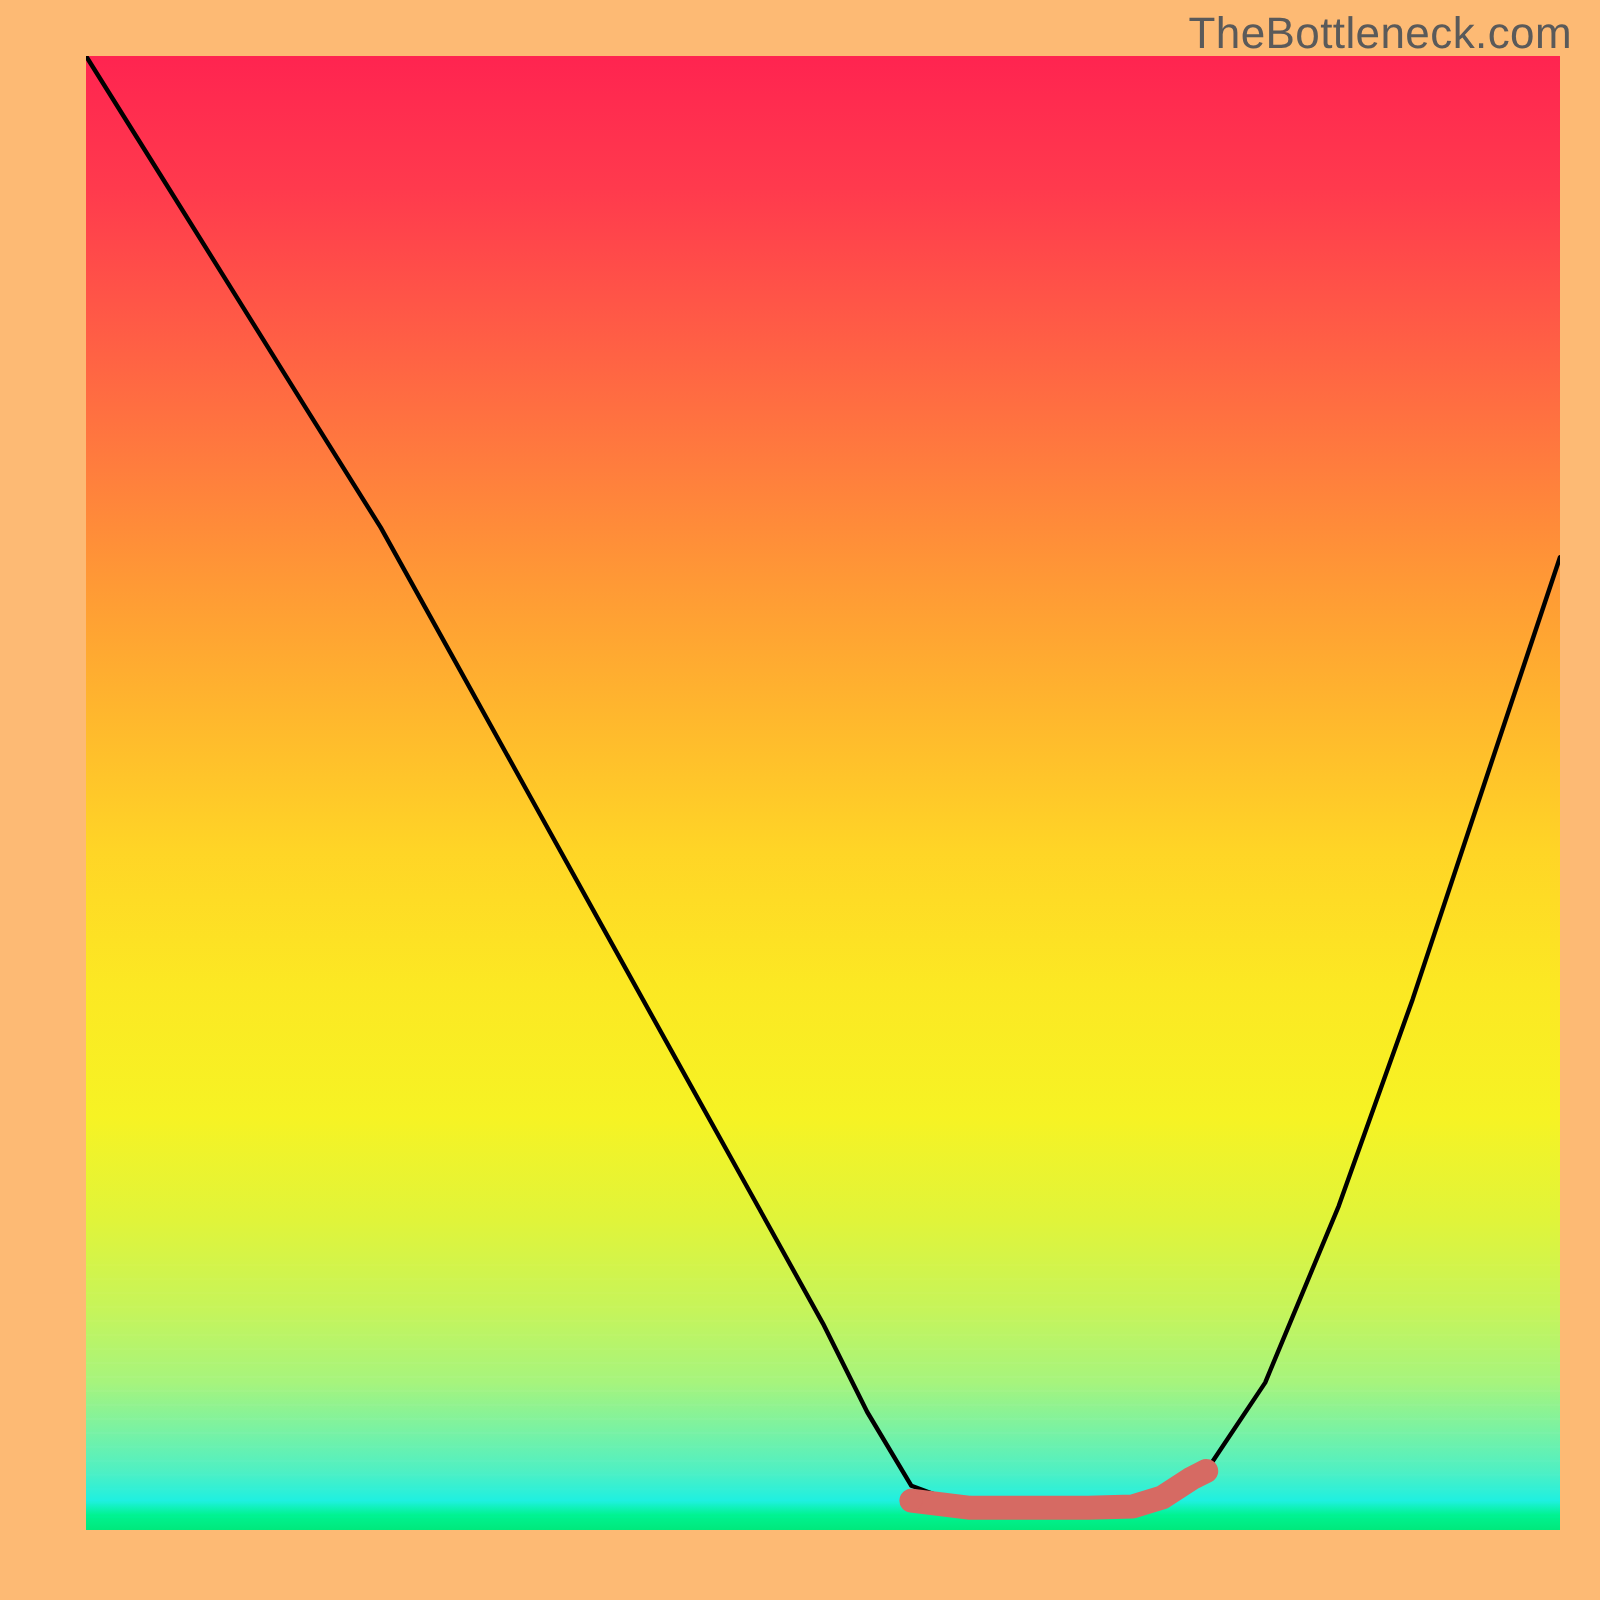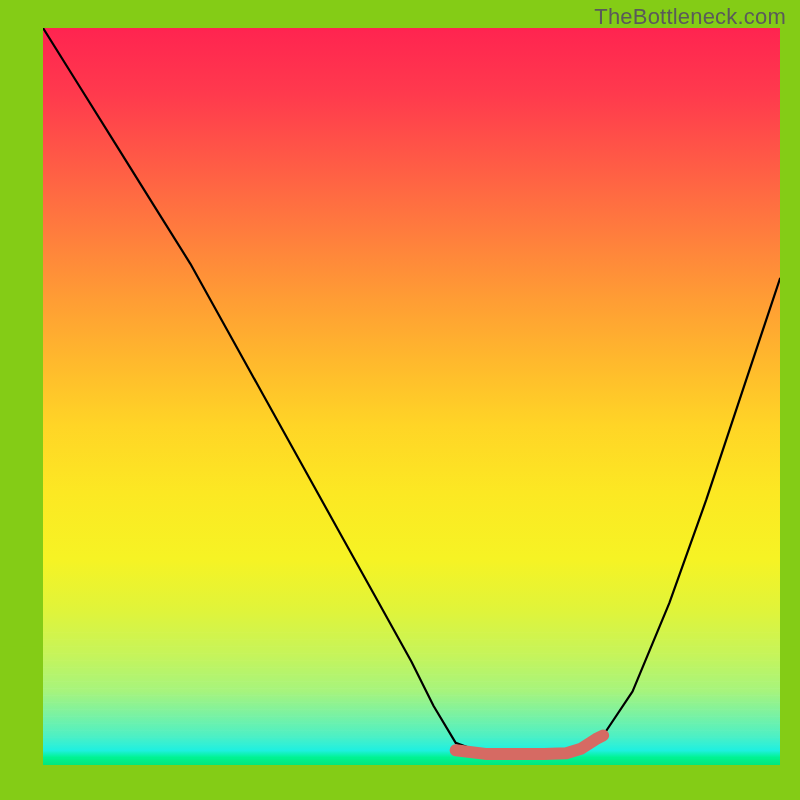--- a/index.html
+++ b/index.html
@@ -8,21 +8,21 @@
     width: 800px;
     height: 800px;
     background: #000;
     overflow: hidden;
     font-family: Arial, Helvetica, sans-serif;
   }
   .frame {
     position: relative;
     width: 800px;
     height: 800px;
-    background: #84cc16;
+    background: #fdba74;
   }
   .watermark {
     position: absolute;
     top: 4px;
     right: 14px;
     color: #5a5a5a;
     font-size: 22px;
     font-weight: 400;
     letter-spacing: 0.2px;
     z-index: 5;

